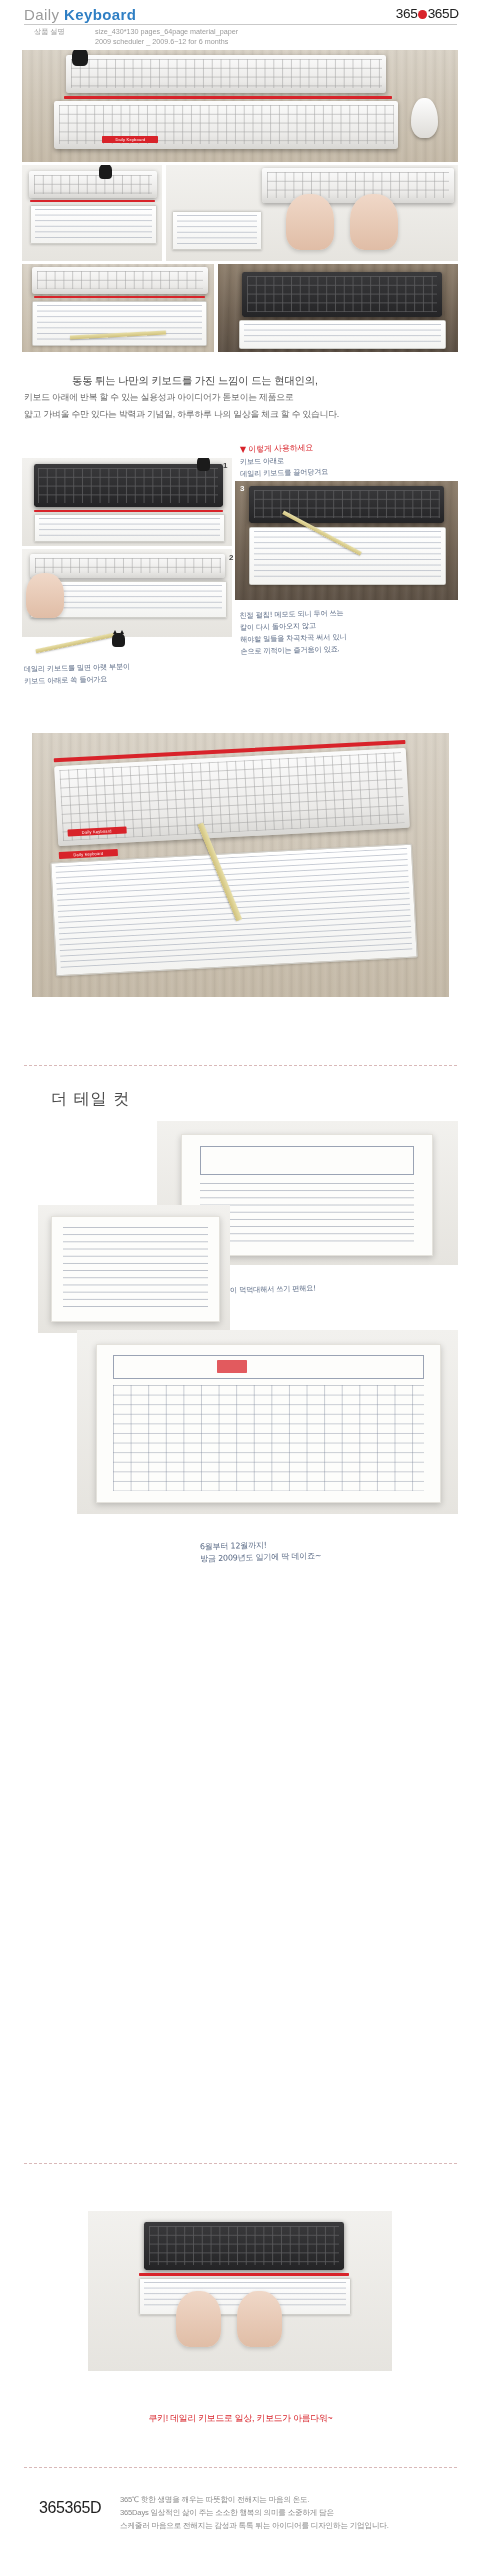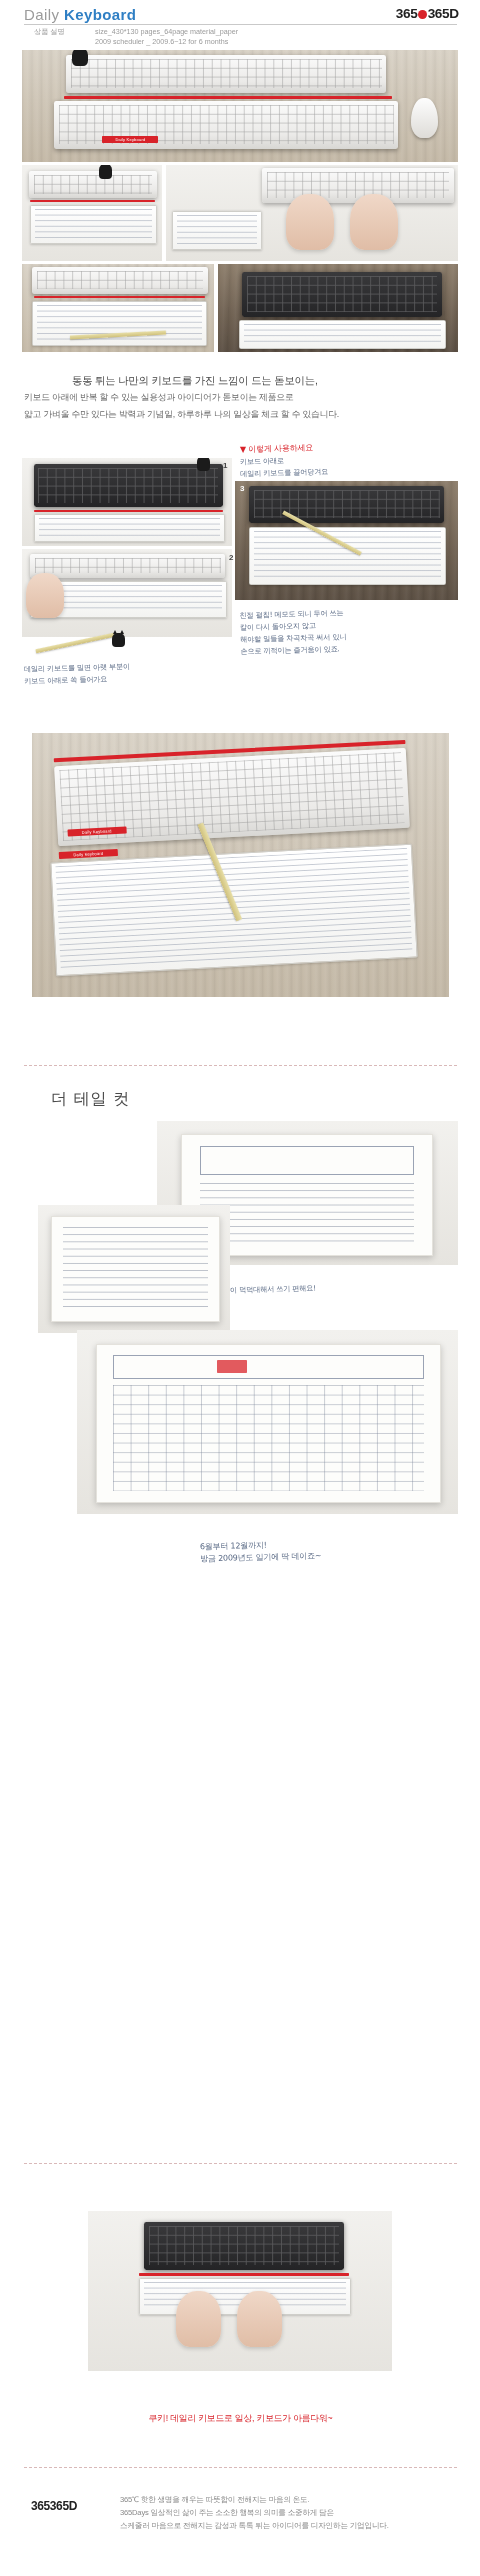--- a/index.html
+++ b/index.html
@@ -36,21 +36,21 @@
     font-weight: normal;
   }
   .brand-title b {
     color: #2f7fc4;
     font-weight: bold;
   }
   .logo {
     position: absolute;
     right: 22.4px; top: 6.4px;
     font-size: 13.6px;
-    font-weight: bold;
+    font-weight: normal;
     color: #222;
     letter-spacing: -0.4px;
     white-space: nowrap;
   }
   .logo .dot {
     display: inline-block;
     width: 8.8px; height: 8.8px;
     border-radius: 50%;
     background: #d8232a;
     margin: 0 0.8px;
@@ -283,23 +283,23 @@
     position: absolute;
     width: 481px;
     text-align: center;
     font-size: 8.8px;
     color: #d8232a;
     line-height: 15px;
     letter-spacing: -0.2px;
   }
   .footer-logo {
     position: absolute;
-    left: 31px;
-    font-size: 12px;
-    font-weight: bold;
+    left: 39px;
+    font-size: 16px;
+    font-weight: normal;
     color: #222;
     letter-spacing: -0.4px;
     white-space: nowrap;
   }
   .footer-text {
     position: absolute;
     left: 120px;
     font-size: 7.6px;
     line-height: 13px;
     color: #8a8a8a;
@@ -381,21 +381,21 @@
     <div class="ph-inner wood-dark"></div>
     <div class="kb-dark" style="left:24px; top:8px; width:200px; height:45px;">
       <div class="kb-dark-keys"></div>
     </div>
     <div class="mousepad" style="left:21px; top:56px; width:205px; height:27px;">
       <div class="pad-lines"></div>
     </div>
   </div>
 
   <div class="body-copy" style="left:24px; top:372px; width:433px;">
-    <div class="big hl" style="padding-left:48px;">통통 튀는 나만의 키보드를 가진 느낌이 드는 돋보이는,</div>
+    <div class="big hl" style="padding-left:48px;">통통 튀는 나만의 키보드를 가진 느낌이 드는 현대인의,</div>
     <div>키보드 아래에 반복 할 수 있는 실용성과 아이디어가 돋보이는 제품으로</div>
     <div>얇고 가벼울 수만 있다는 박력과 기념일, 하루하루 나의 일상을 체크 할 수 있습니다.</div>
   </div>
 
   <div class="note note-red" style="left:240px; top:443px; font-size:8px;">▼ 이렇게 사용하세요</div>
   <div class="note" style="left:240px; top:455px; white-space:pre-line;">키보드 아래로
 데일리 키보드를 끌어당겨요</div>
 
   <div class="photo" style="left:22.4px; top:458px; width:210px; height:88px;">
     <div class="ph-inner white-desk"></div>

